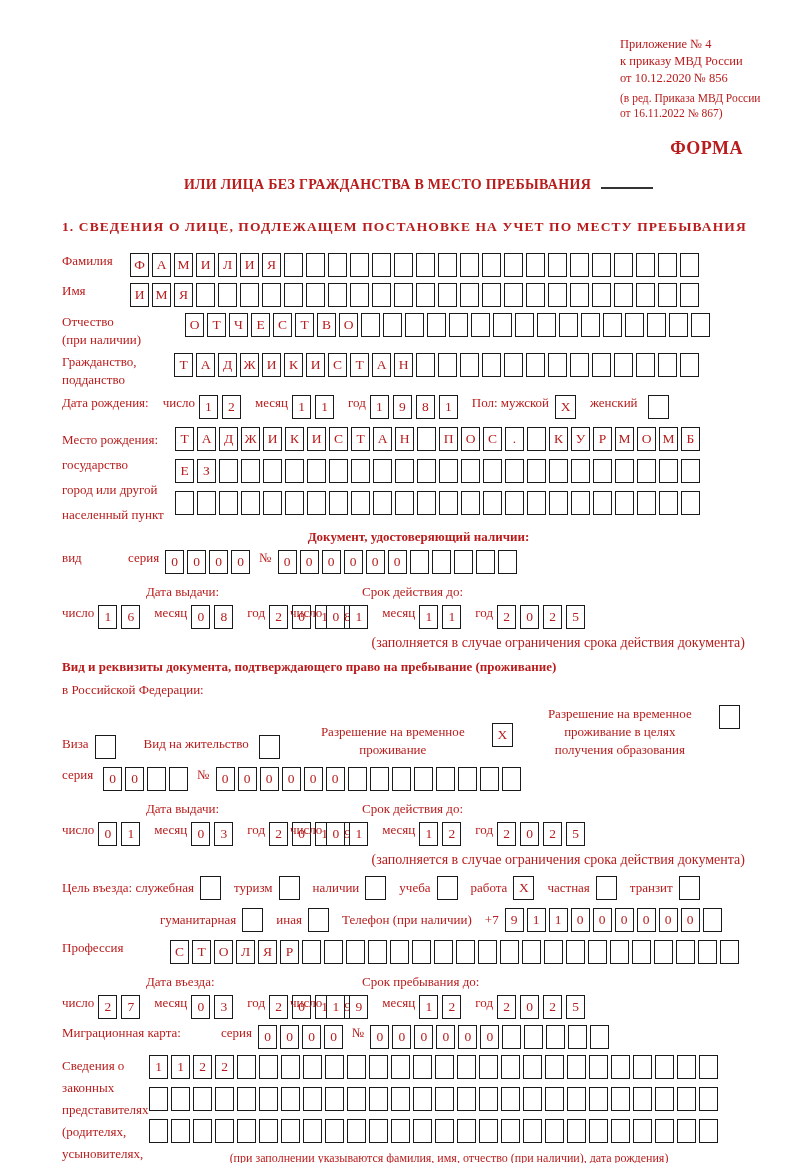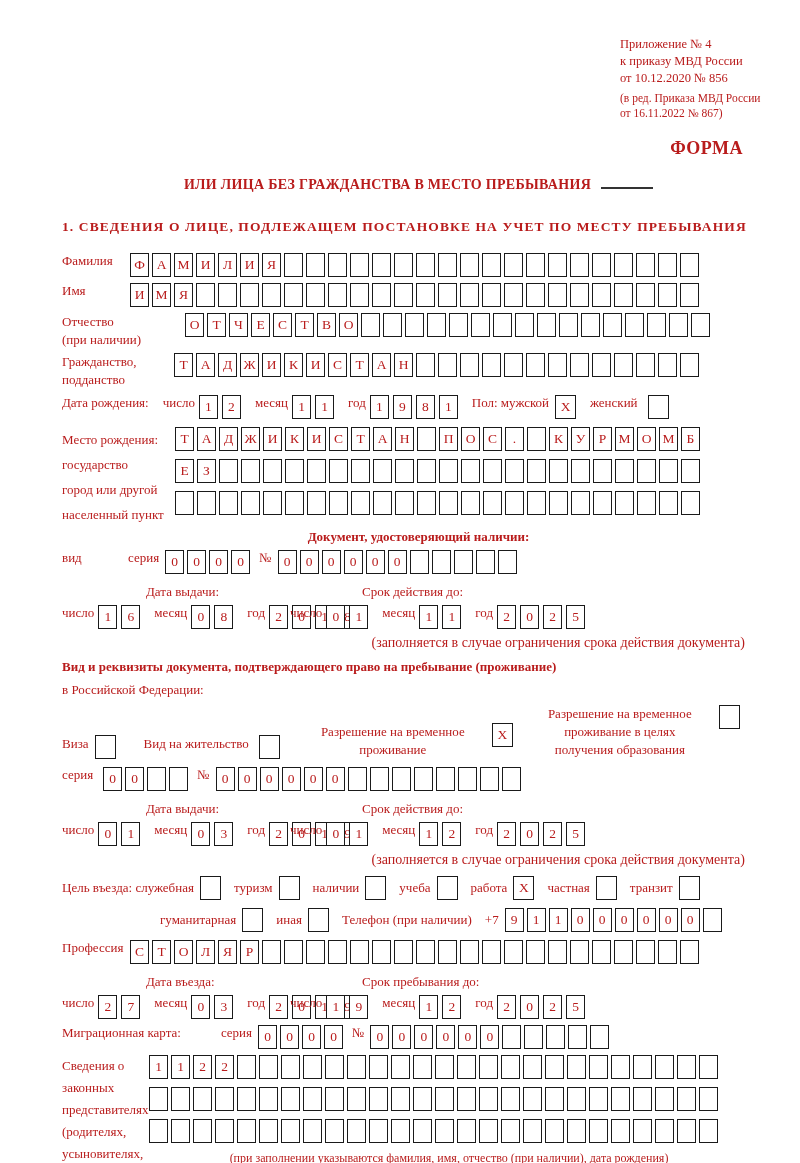--- a/index.html
+++ b/index.html
@@ -222,21 +222,21 @@
   <div class="purpose-row indent98">
     <span>гуманитарная</span>
     <span class="chk"><span class="cbox"></span></span>
     <span class="plbl">иная</span>
     <span class="chk"><span class="cbox"></span></span>
     <span class="plbl ml20">Телефон (при наличии)</span>
     <span class="plbl ml20">+7</span>
     <span class="boxes ml6"><span class="cbox">9</span><span class="cbox">1</span><span class="cbox">1</span><span class="cbox">0</span><span class="cbox">0</span><span class="cbox">0</span><span class="cbox">0</span><span class="cbox">0</span><span class="cbox">0</span><span class="cbox"></span></span>
   </div>
 
-  <div class="row" style="margin-top:8px;">
+  <div class="row" style="margin-top:8px;gap:40px;">
     <span class="lbl w68">Профессия</span>
     <span class="boxes"><span class="cbox">С</span><span class="cbox">Т</span><span class="cbox">О</span><span class="cbox">Л</span><span class="cbox">Я</span><span class="cbox">Р</span><span class="cbox"></span><span class="cbox"></span><span class="cbox"></span><span class="cbox"></span><span class="cbox"></span><span class="cbox"></span><span class="cbox"></span><span class="cbox"></span><span class="cbox"></span><span class="cbox"></span><span class="cbox"></span><span class="cbox"></span><span class="cbox"></span><span class="cbox"></span><span class="cbox"></span><span class="cbox"></span><span class="cbox"></span><span class="cbox"></span><span class="cbox"></span><span class="cbox"></span></span>
   </div>
 
   <div class="hdr-row">
     <span class="h1">Дата въезда:</span>
     <span class="h2">Срок пребывания до:</span>
   </div>
   <div class="dates-row">
     <span class="dleft dgroup"><span class="dlabel">число</span><span class="cbox">2</span><span class="cbox">7</span><span class="dlabel">месяц</span><span class="cbox">0</span><span class="cbox">3</span><span class="dlabel">год</span><span class="cbox">2</span><span class="cbox">0</span><span class="cbox">1</span><span class="cbox">9</span></span>

